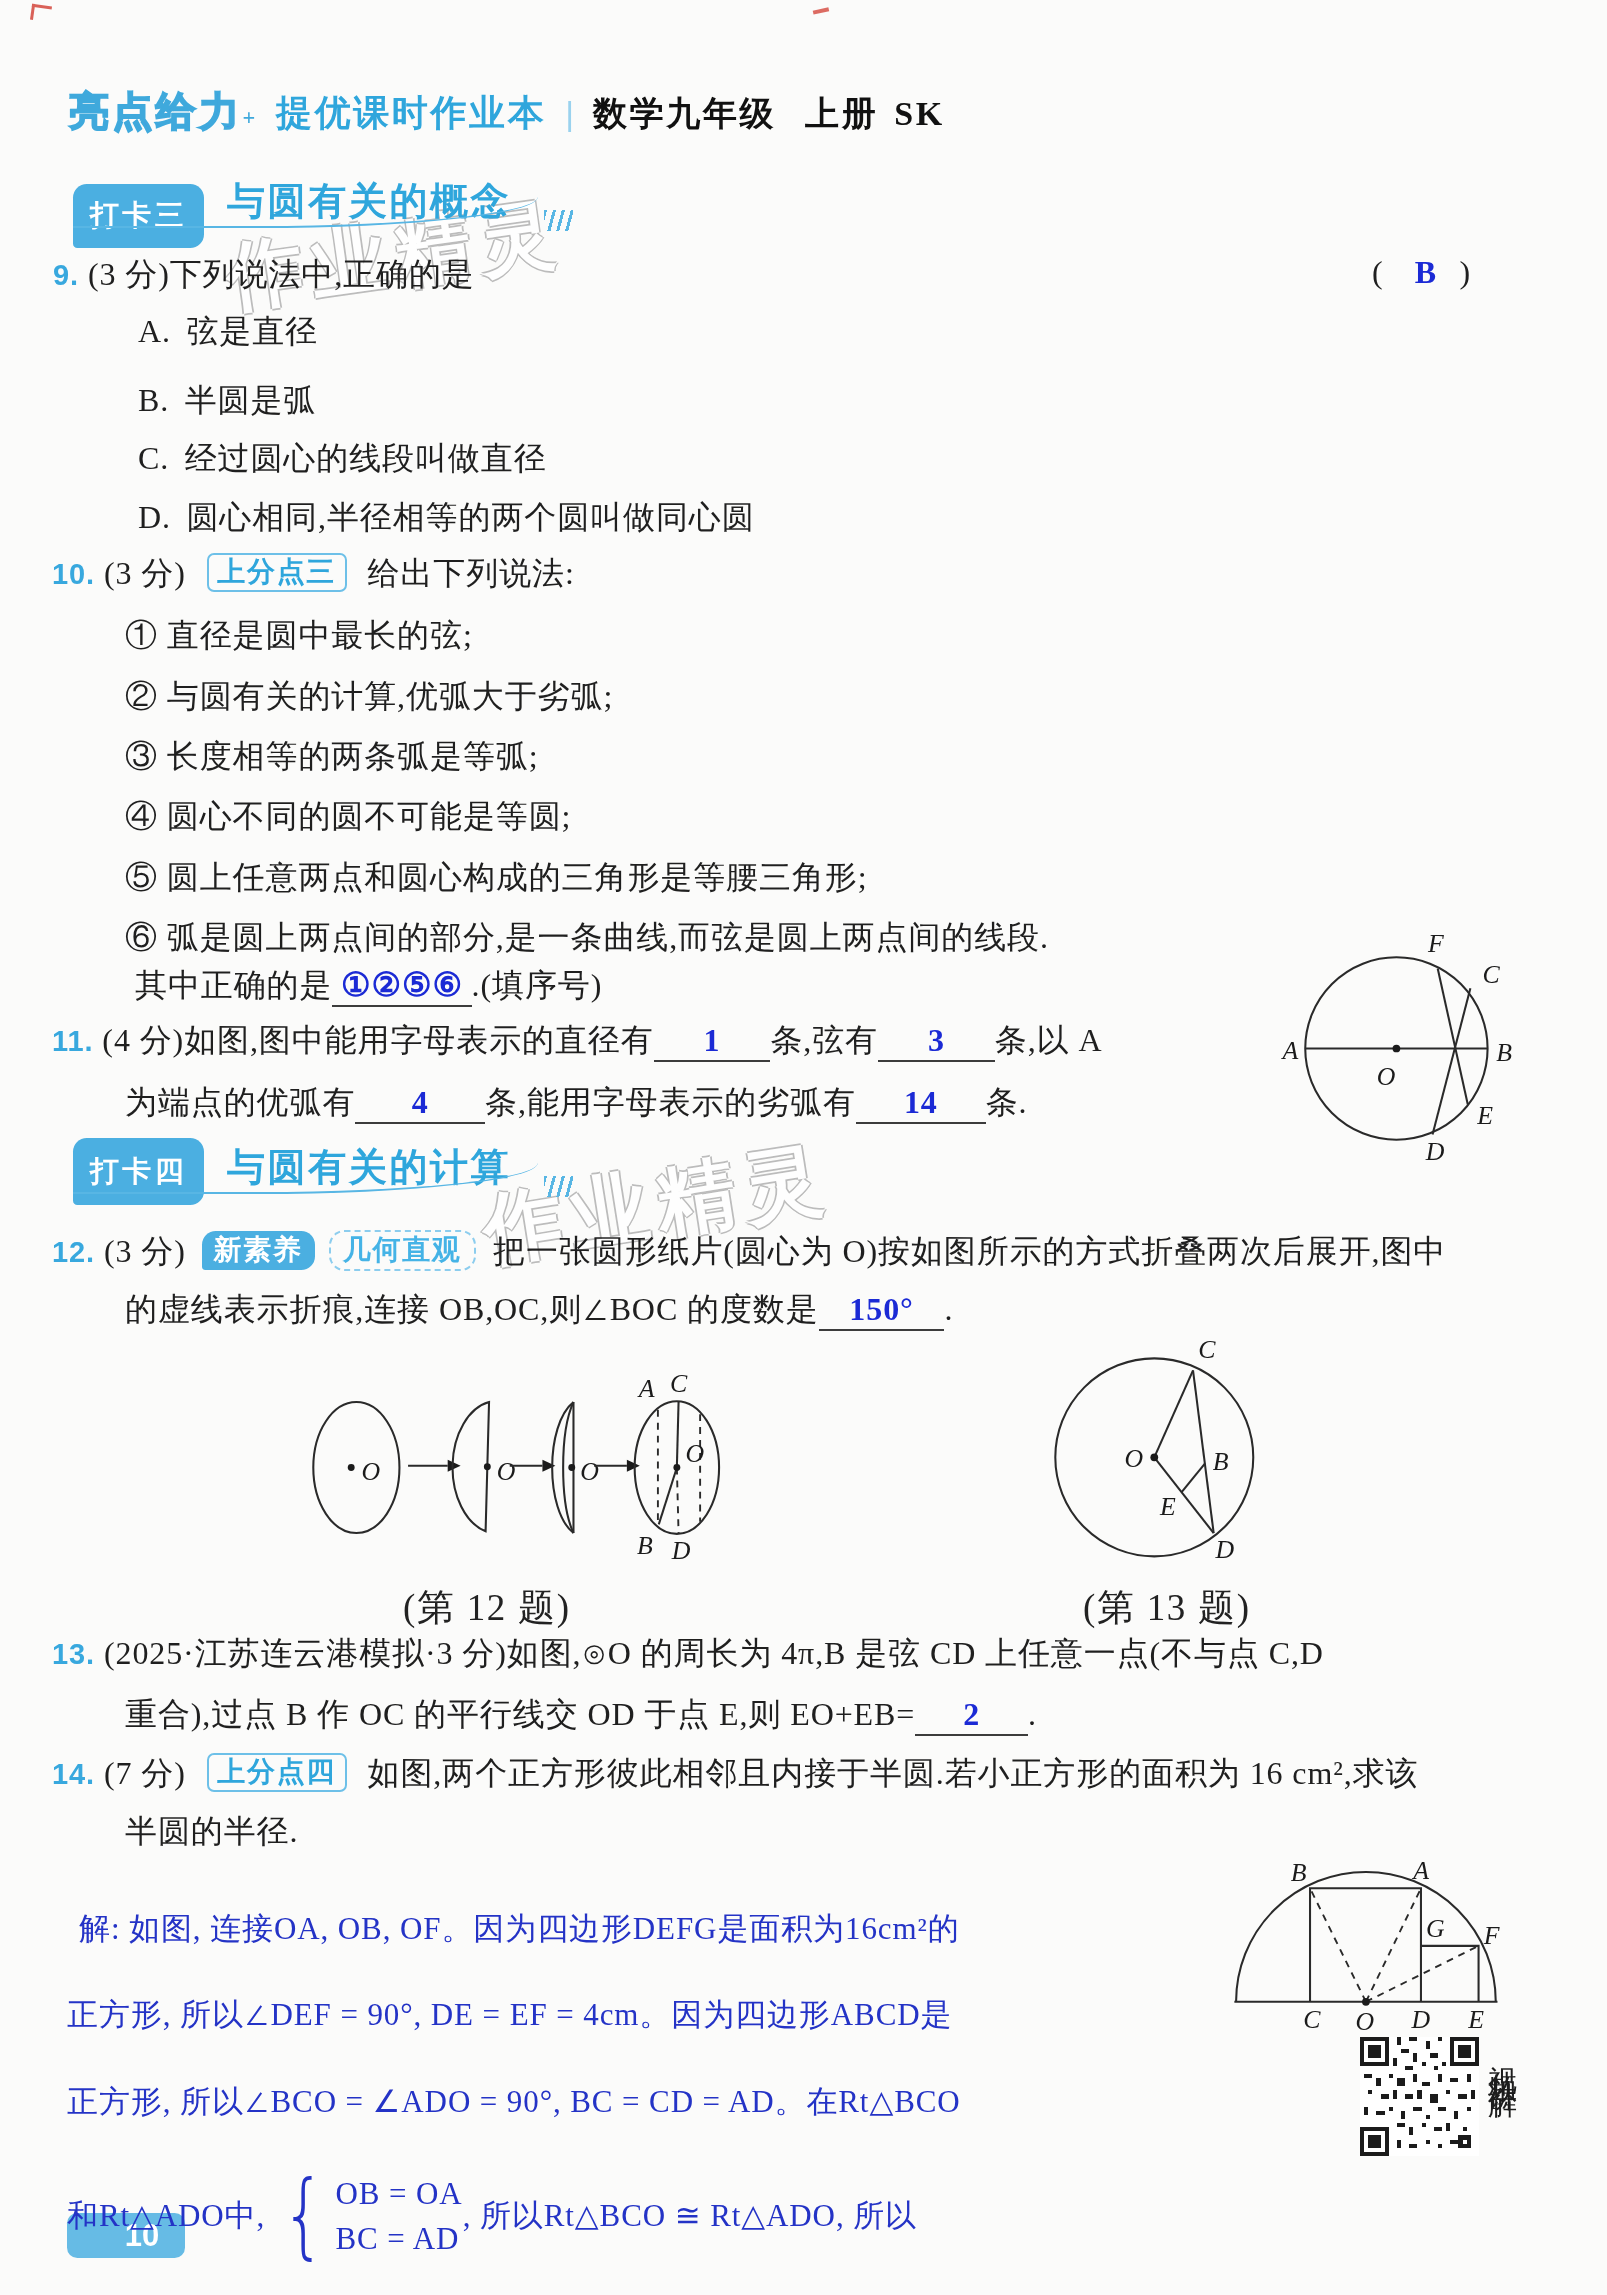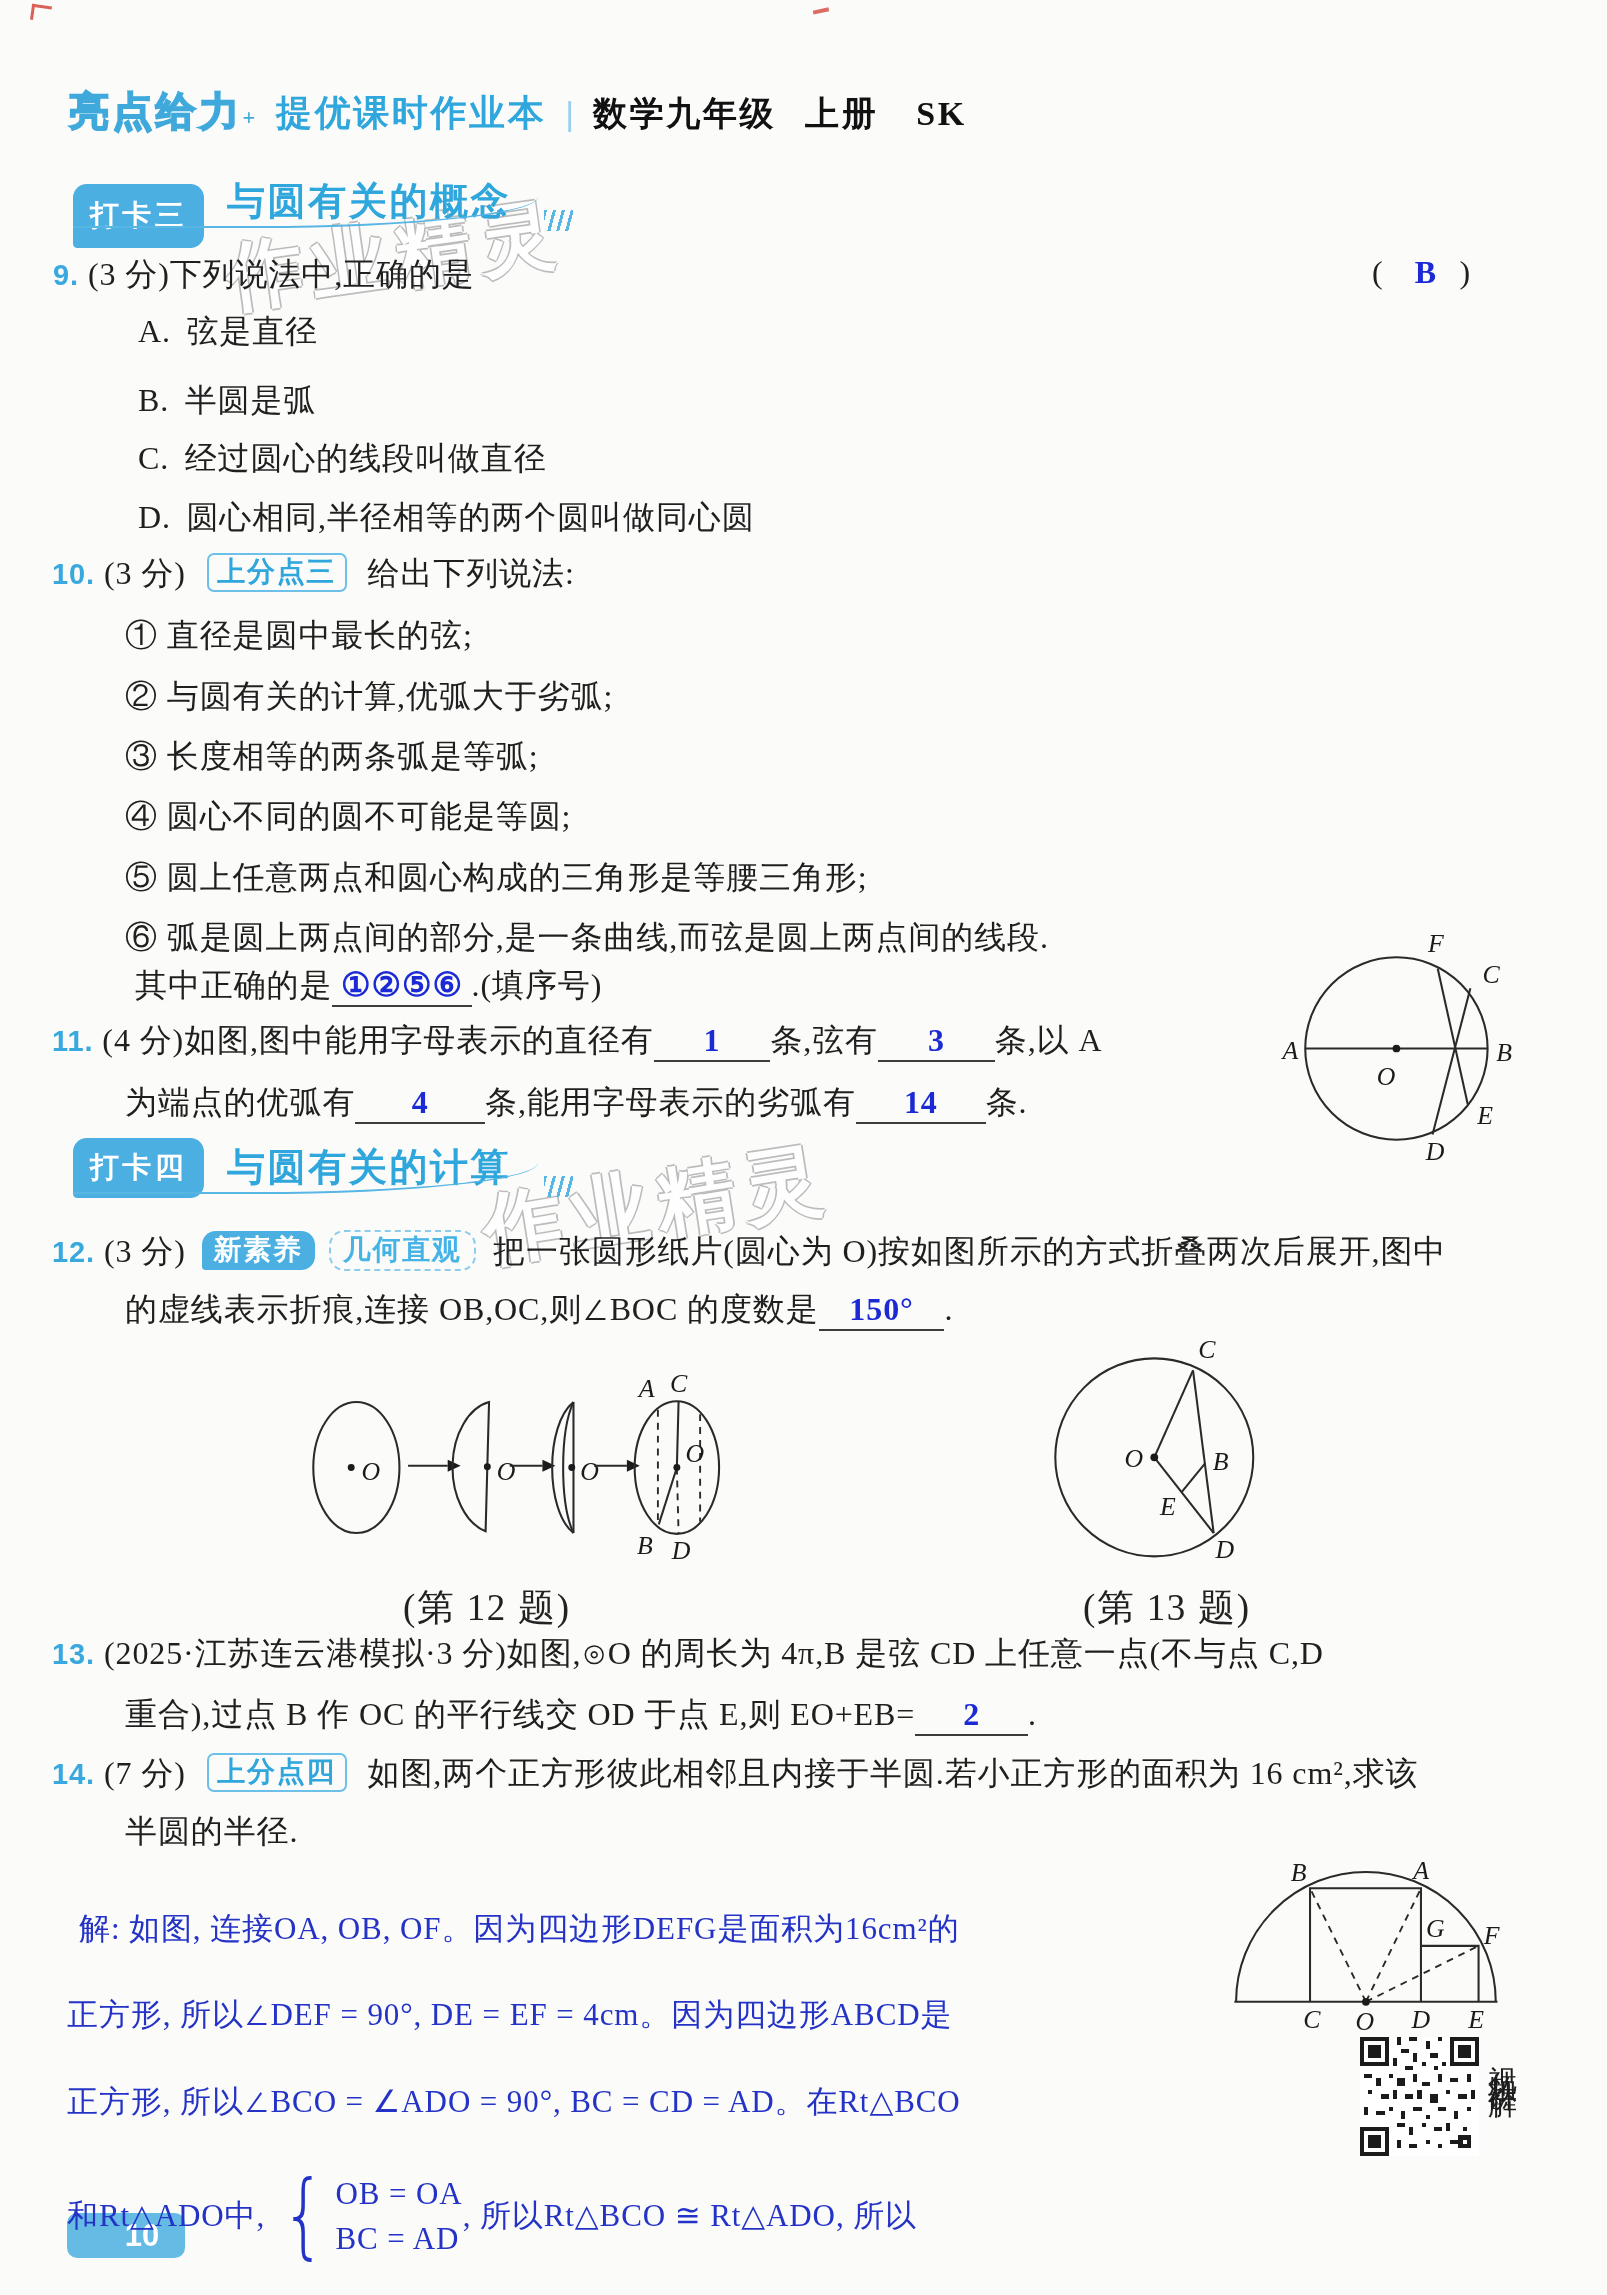--- a/index.html
+++ b/index.html
@@ -68,21 +68,21 @@
   <div class="red1"></div>
   <div class="red2"></div>
 
   <div class="hdr">
     <span class="logo">亮点给力</span>
       <span class="logo-plus">+</span>
     <span class="series">提优课时作业本</span>
     <span class="hdr-div">|</span>
     <span class="hdr-sub">数学九年级</span>
     <span class="hdr-sub" style="margin-left:29px">上册</span>
-    <span class="hdr-sub" style="margin-left:38px">SK</span>
+    <span class="hdr-sub" style="margin-left:16px">SK</span>
   </div>
 
   <div class="wm" style="left:226px;top:205px;font-size:76px;transform:rotate(-8deg);">作业精灵</div>
   <div class="wm" style="left:482px;top:1152px;font-size:79px;transform:rotate(-9deg);">作业精灵</div>
 
   <div class="stamp" style="left:73px;top:184px;width:131px;height:64px;">打卡三</div>
   <div class="sec-title" style="left:227px;top:176px;">与圆有关的概念</div>
   <div class="sec-line" style="left:73px;top:176px;width:465px;height:50px;"></div>
   <div class="tails" style="left:544px;top:210px;"></div>
 
@@ -121,21 +121,21 @@
     <circle cx="190" cy="170" r="4.5" fill="#1b1b1b"></circle>
     <text x="236" y="58" text-anchor="middle">F</text>
     <text x="290" y="94">C</text>
     <text x="76" y="182" text-anchor="end">A</text>
     <text x="306" y="184">B</text>
     <text x="178" y="212" text-anchor="middle">O</text>
     <text x="284" y="258">E</text>
     <text x="224" y="300">D</text>
   </svg>
 
-  <div class="stamp" style="left:73px;top:1138px;width:131px;height:60px;">打卡四</div>
+  <div class="stamp" style="left:73px;top:1138px;width:131px;height:67px;">打卡四</div>
   <div class="sec-title" style="left:227px;top:1142px;">与圆有关的计算</div>
   <div class="sec-line" style="left:73px;top:1142px;width:465px;height:50px;"></div>
   <div class="tails" style="left:544px;top:1176px;"></div>
 
   <div class="t z1" style="left:52px;top:1230px;"><span class="qnum">12.</span>
     <span>(3 分)</span>
     <span class="tag-filled" style="margin:0 5.2px 0 6.9px;">新素养</span>
     <span class="tag-dashed" style="margin-right:8.6px;">几何直观</span>
     <span>把一张圆形纸片(圆心为 O)按如图所示的方式折叠两次后展开,图中</span></div>
   <div class="t" style="left:125px;top:1290px;">

